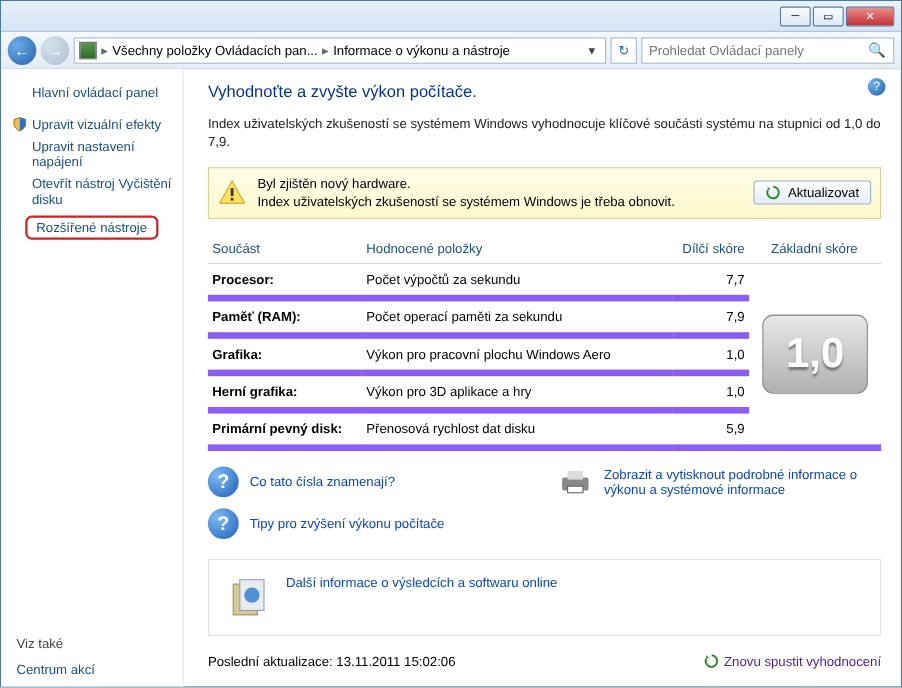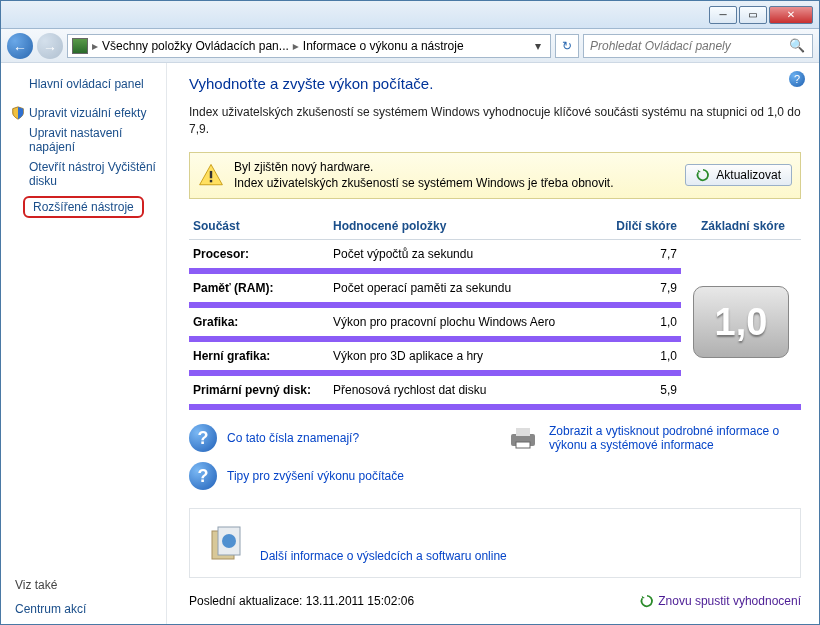--- a/index.html
+++ b/index.html
@@ -12,21 +12,21 @@
 .navbar { height: 34px; background: linear-gradient(#f4f8fc,#e4ecf4); display: flex; align-items: center; padding: 0 6px; gap: 4px; border-bottom: 1px solid #cdd8e4; }
 .nav-arrow { width: 26px; height: 26px; border-radius: 50%; background: radial-gradient(circle at 30% 30%, #6aa8e8, #2a68b0); display: flex; align-items: center; justify-content: center; color: #fff; font-size: 14px; cursor: pointer; }
 .nav-arrow.disabled { background: radial-gradient(circle at 30% 30%, #d4e0ec, #b0c0d0); }
 .breadcrumb { flex: 1; height: 24px; border: 1px solid #a4b8cc; background: #fff; display: flex; align-items: center; padding: 0 4px; gap: 4px; }
 .crumb-icon { width: 16px; height: 16px; background: linear-gradient(#5a9a4a,#2a6a2a); border: 1px solid #666; }
 .crumb-txt { color: #000; white-space: nowrap; overflow: hidden; text-overflow: ellipsis; }
 .crumb-sep { color: #666; }
 .crumb-drop { width: 16px; text-align: center; color: #444; cursor: pointer; }
 .refresh-btn { width: 24px; height: 24px; border: 1px solid #a4b8cc; background: #fff; display: flex; align-items: center; justify-content: center; color: #2a68b0; cursor: pointer; }
 .search { width: 230px; height: 24px; border: 1px solid #a4b8cc; background: #fff; display: flex; align-items: center; padding: 0 6px; }
-.search input { border: none; outline: none; flex: 1; font-size: 12px; font-style: italic; color: #888; }
+.search input { border: none; outline: none; flex: 1; font-size: 12px; color: #888; }
 .search-icon { color: #2a68b0; font-size: 13px; }
 
 .body { display: flex; height: calc(625px - 28px - 34px); }
 .sidebar { width: 166px; background: #fff; padding: 14px 10px 10px 10px; display: flex; flex-direction: column; border-right: 1px solid #e4e8ec; }
 .sidebar .home { color: #1a4e8a; font-size: 12px; margin-bottom: 12px; margin-left: 18px; cursor: pointer; }
 .task { display: flex; align-items: center; gap: 4px; padding: 3px 0; color: #1a4e8a; cursor: pointer; }
 .task .shield { width: 14px; height: 14px; }
 .task span { }
 .task.plain { margin-left: 18px; }
 .highlight { display: inline-block; border: 2.5px solid #d02020; border-radius: 6px; padding: 2px 8px; margin-left: 12px; }
@@ -39,35 +39,35 @@
 h1 { color: #003399; font-size: 15px; font-weight: normal; margin-bottom: 12px; }
 .intro { color: #222; margin-bottom: 14px; line-height: 1.4; }
 
 .notice { background: linear-gradient(#fffde8,#fdf8cc); border: 1px solid #d8d090; padding: 6px 8px; display: flex; align-items: center; gap: 10px; margin-bottom: 14px; }
 .warn-icon { width: 26px; height: 26px; }
 .notice-text { flex: 1; line-height: 1.4; }
 .refresh-score { padding: 3px 10px; border: 1px solid #9ab0c8; border-radius: 3px; background: linear-gradient(#fdfdfd,#e4ecf4); display: flex; align-items: center; gap: 6px; cursor: pointer; }
 .refresh-small { width: 14px; height: 14px; }
 
 table.score { width: 100%; border-collapse: collapse; }
-table.score th { text-align: left; font-weight: bold; color: #1a4e8a; padding: 6px 4px; border-bottom: 1px solid #d0d8e0; }
+table.score th { text-align: left; font-weight: normal; color: #1a4e8a; padding: 6px 4px; border-bottom: 1px solid #d0d8e0; }
 table.score th.r { text-align: right; }
 table.score td { padding: 7px 4px; border-bottom: 6px solid #8b5cf6; vertical-align: top; }
 table.score td.lbl { font-weight: bold; width: 140px; }
 table.score td.val { text-align: right; width: 70px; }
 .base-cell { width: 120px; text-align: center; vertical-align: middle !important; }
 .base-badge { width: 96px; height: 72px; margin: 0 auto; border-radius: 10px; background: linear-gradient(#e8e8e8,#b0b0b0); display: flex; align-items: center; justify-content: center; font-size: 38px; font-weight: bold; color: #fff; text-shadow: 0 2px 2px rgba(0,0,0,.4); border: 1px solid #888; }
 
 .links-row { display: flex; margin-top: 14px; gap: 24px; }
 .links-col { display: flex; flex-direction: column; gap: 10px; flex: 1; }
 .link-item { display: flex; align-items: center; gap: 10px; color: #0645c8; cursor: pointer; }
 .q-icon { width: 28px; height: 28px; border-radius: 50%; background: radial-gradient(circle at 30% 30%,#7ab8f4,#2060b8); color: #fff; font-size: 18px; font-weight: bold; display: flex; align-items: center; justify-content: center; flex-shrink: 0; }
 .printer-icon { width: 32px; height: 24px; flex-shrink: 0; }
 
-.bigbox { border: 1px solid #e0e4e8; padding: 14px 16px; margin-top: 18px; display: flex; align-items: flex-end; gap: 14px; }
+.bigbox { border: 1px solid #e0e4e8; padding: 14px 16px; margin-top: 18px; display: flex; align-items: flex-start; gap: 14px; }
 .box-icon { width: 40px; height: 40px; flex-shrink: 0; }
 
 .footer-row { margin-top: 16px; display: flex; justify-content: space-between; align-items: center; }
 .rerun { color: #4c1d95; display: flex; align-items: center; gap: 4px; cursor: pointer; }
 </style>
 </head>
 <body>
 
 <div class="titlebar">
   <div class="win-btn">─</div>

